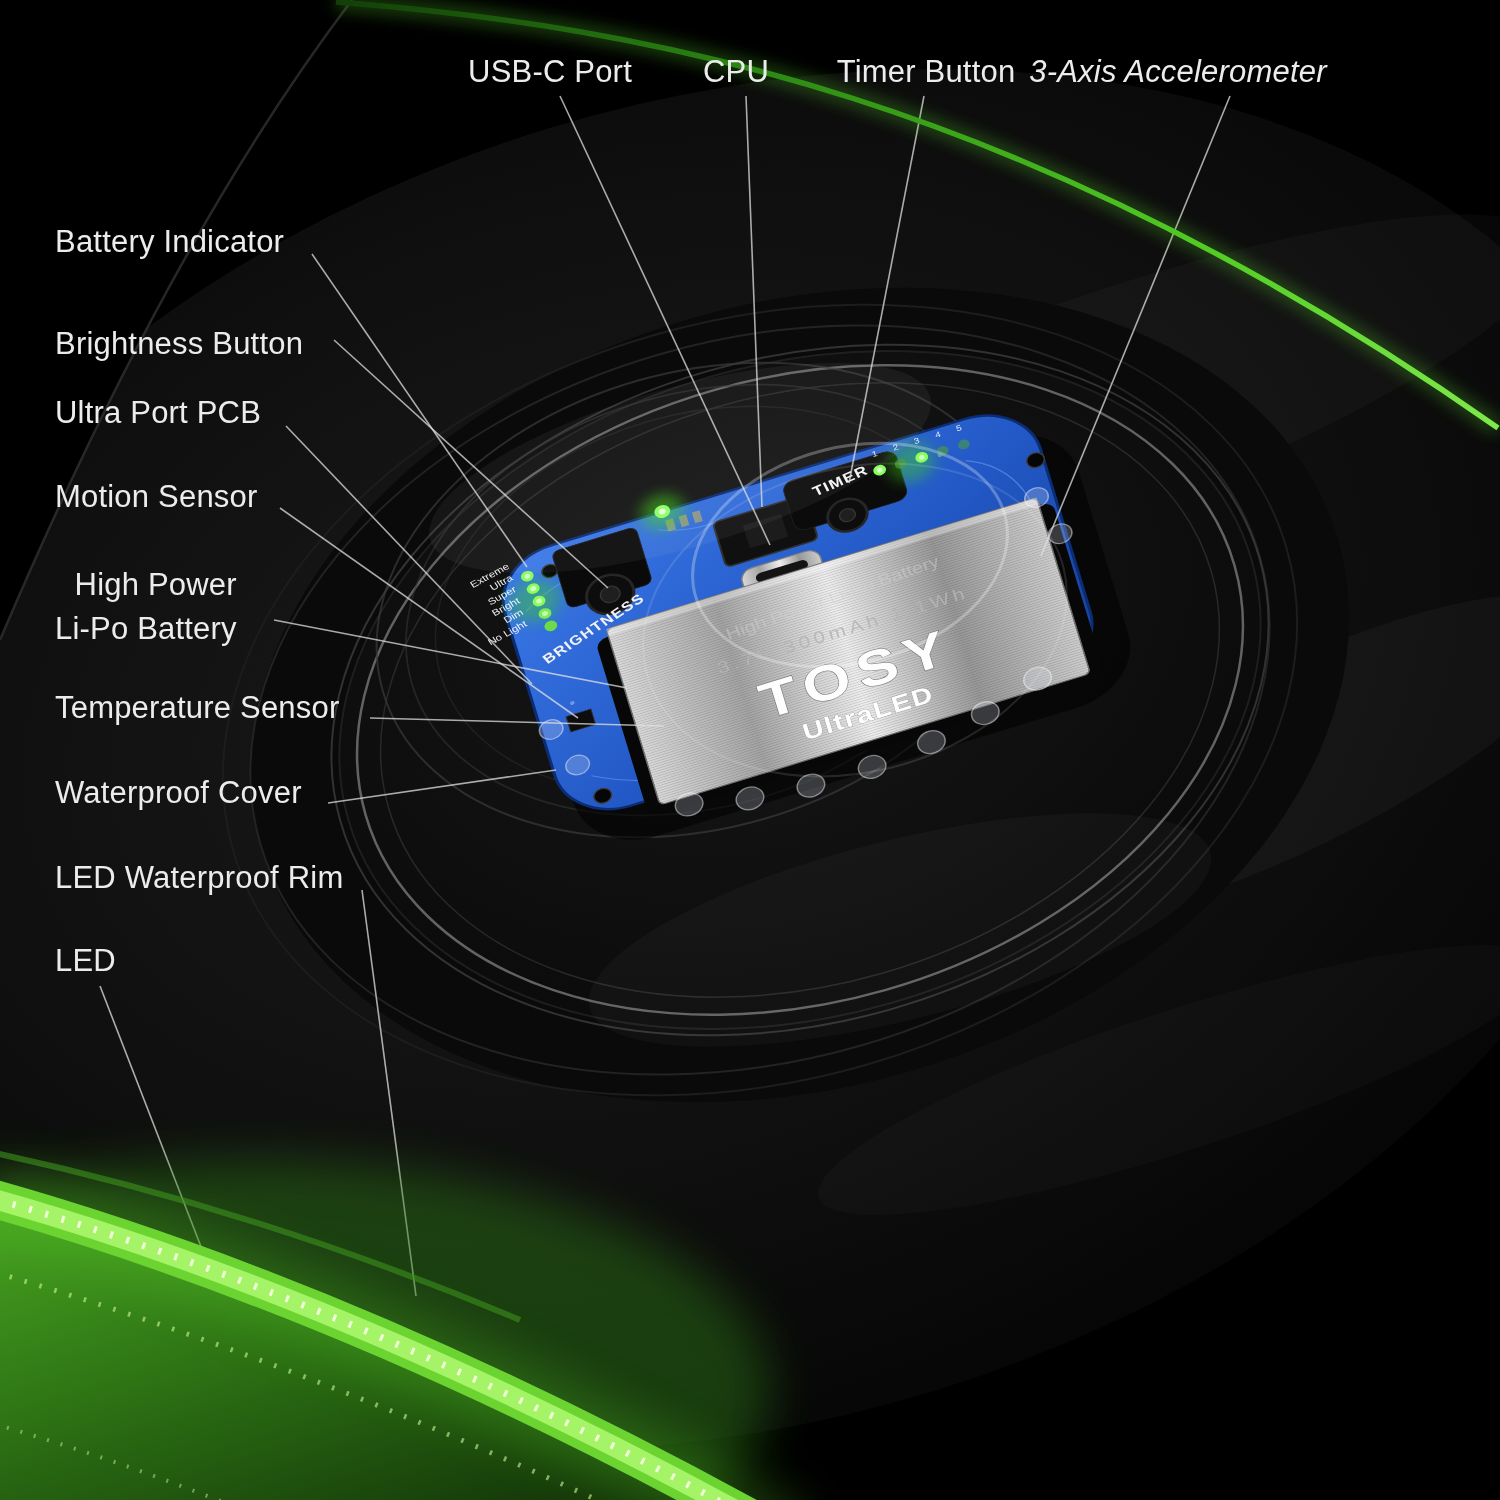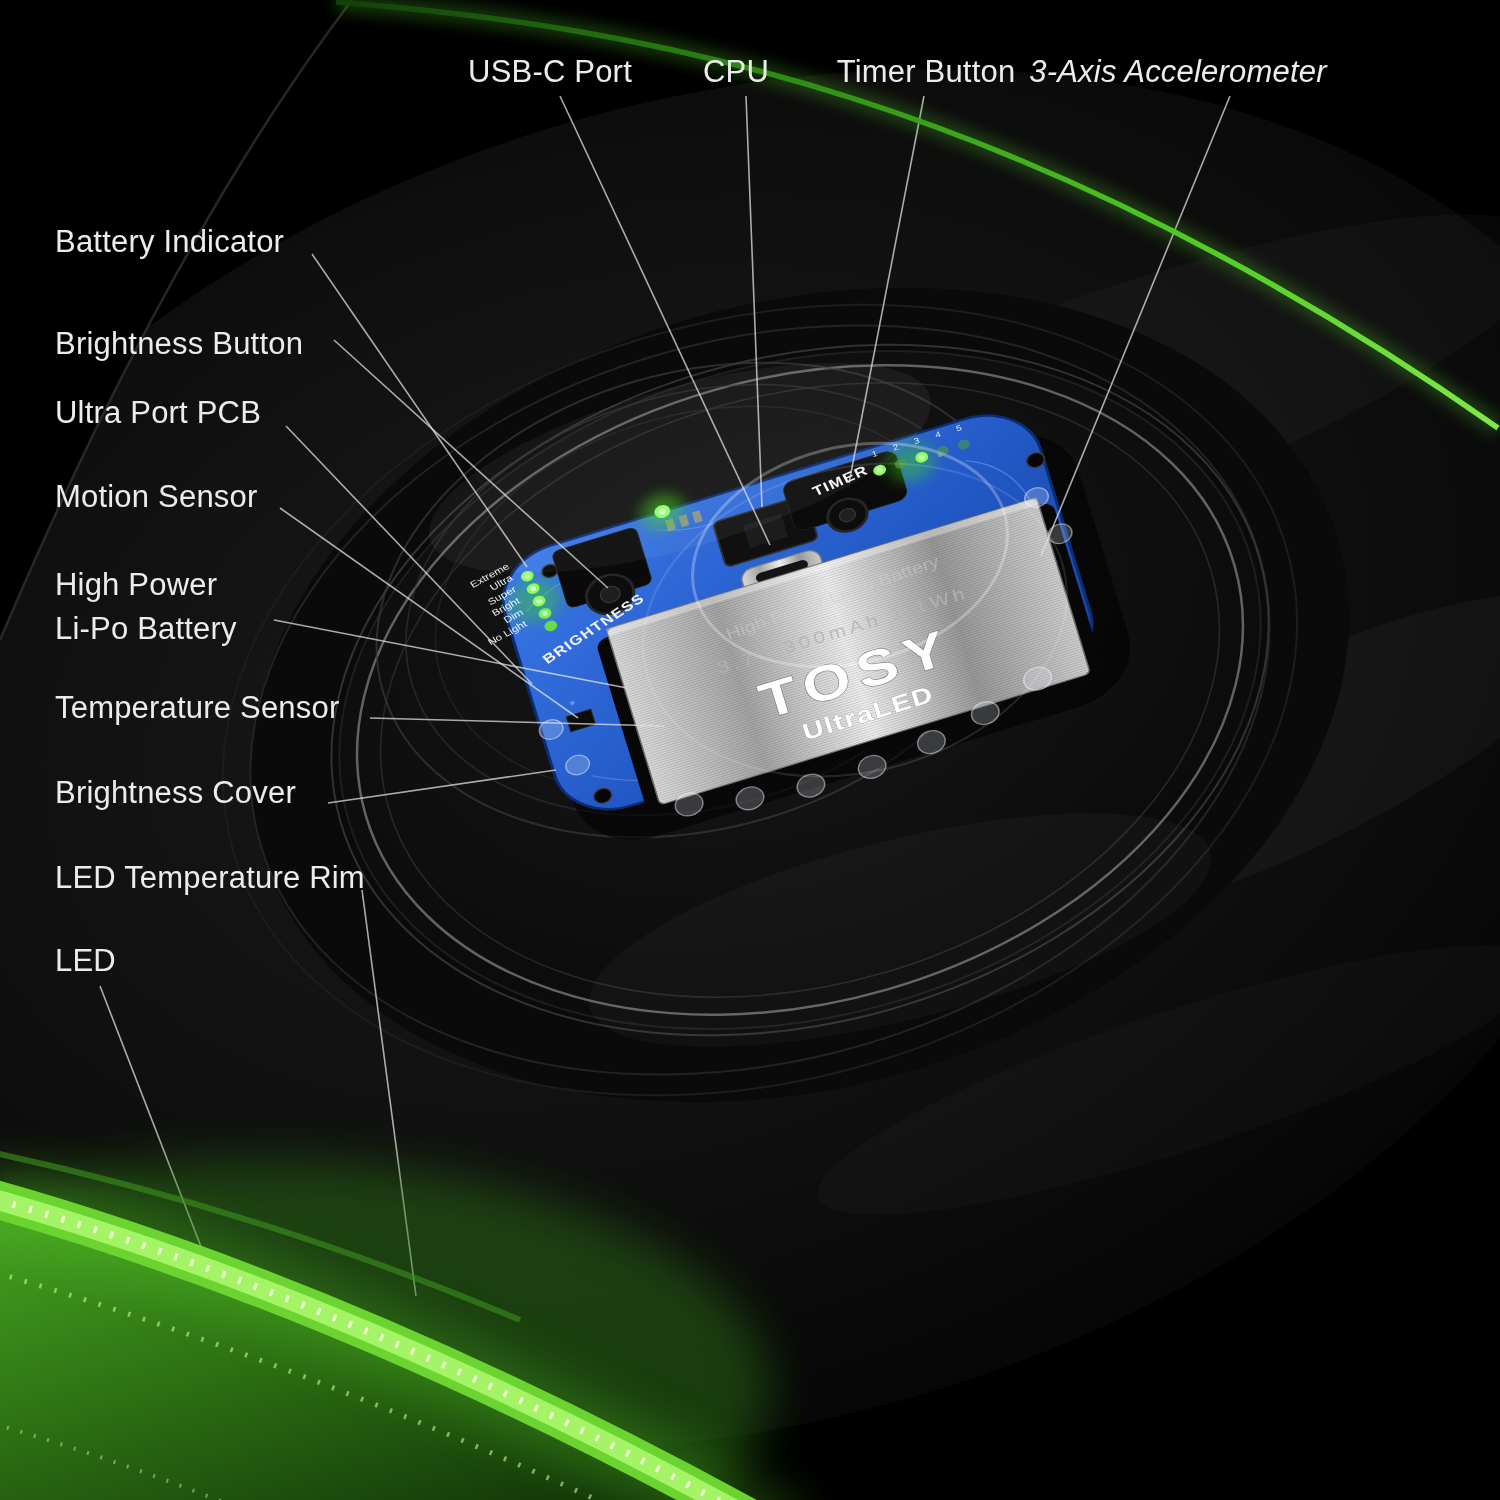--- a/index.html
+++ b/index.html
@@ -3,21 +3,21 @@
 <meta charset="utf-8">
 <style>
   html,body{margin:0;padding:0;background:#000;}
   .stage{
     position:relative;width:1500px;height:1500px;overflow:hidden;background:#000;
     font-family:"Liberation Sans", sans-serif;
   }
   .scene{position:absolute;left:0;top:0;}
   .callout{
     position:absolute;color:#ececec;font-size:31px;font-weight:400;
-    letter-spacing:.2px;white-space:nowrap;line-height:1.3;
+    letter-spacing:.2px;white-space:nowrap;line-height:1.3;text-align:right;
   }
   .callout.top{transform:translateX(-50%);}
   .callout .l2{display:block;margin-top:4px;}
   svg text{font-family:"Liberation Sans", sans-serif;}
 </style>
 </head>
 <body>
 
 <div class="stage">
 
@@ -296,17 +296,17 @@
 
   <div class="callout" style="left:55px; top:222px;">Battery Indicator</div>
   <div class="callout" style="left:55px; top:324px;">Brightness Button</div>
   <div class="callout" style="left:55px; top:393px;">Ultra Port PCB</div>
   <div class="callout" style="left:55px; top:477px;">Motion Sensor</div>
   <div class="callout" style="left:55px; top:557px;margin-top:8px;">
     <span>High Power</span>
     <span class="l2">Li-Po Battery</span>
   </div>
   <div class="callout" style="left:55px; top:688px;">Temperature Sensor</div>
-  <div class="callout" style="left:55px; top:773px;">Brightness Cover</div>
-  <div class="callout" style="left:55px; top:858px;">LED Temperature Rim</div>
+  <div class="callout" style="left:55px; top:773px;">Waterproof Cover</div>
+  <div class="callout" style="left:55px; top:858px;">LED Waterproof Rim</div>
   <div class="callout" style="left:55px; top:941px;">LED</div>
 
 </div>
 
 </body></html>

